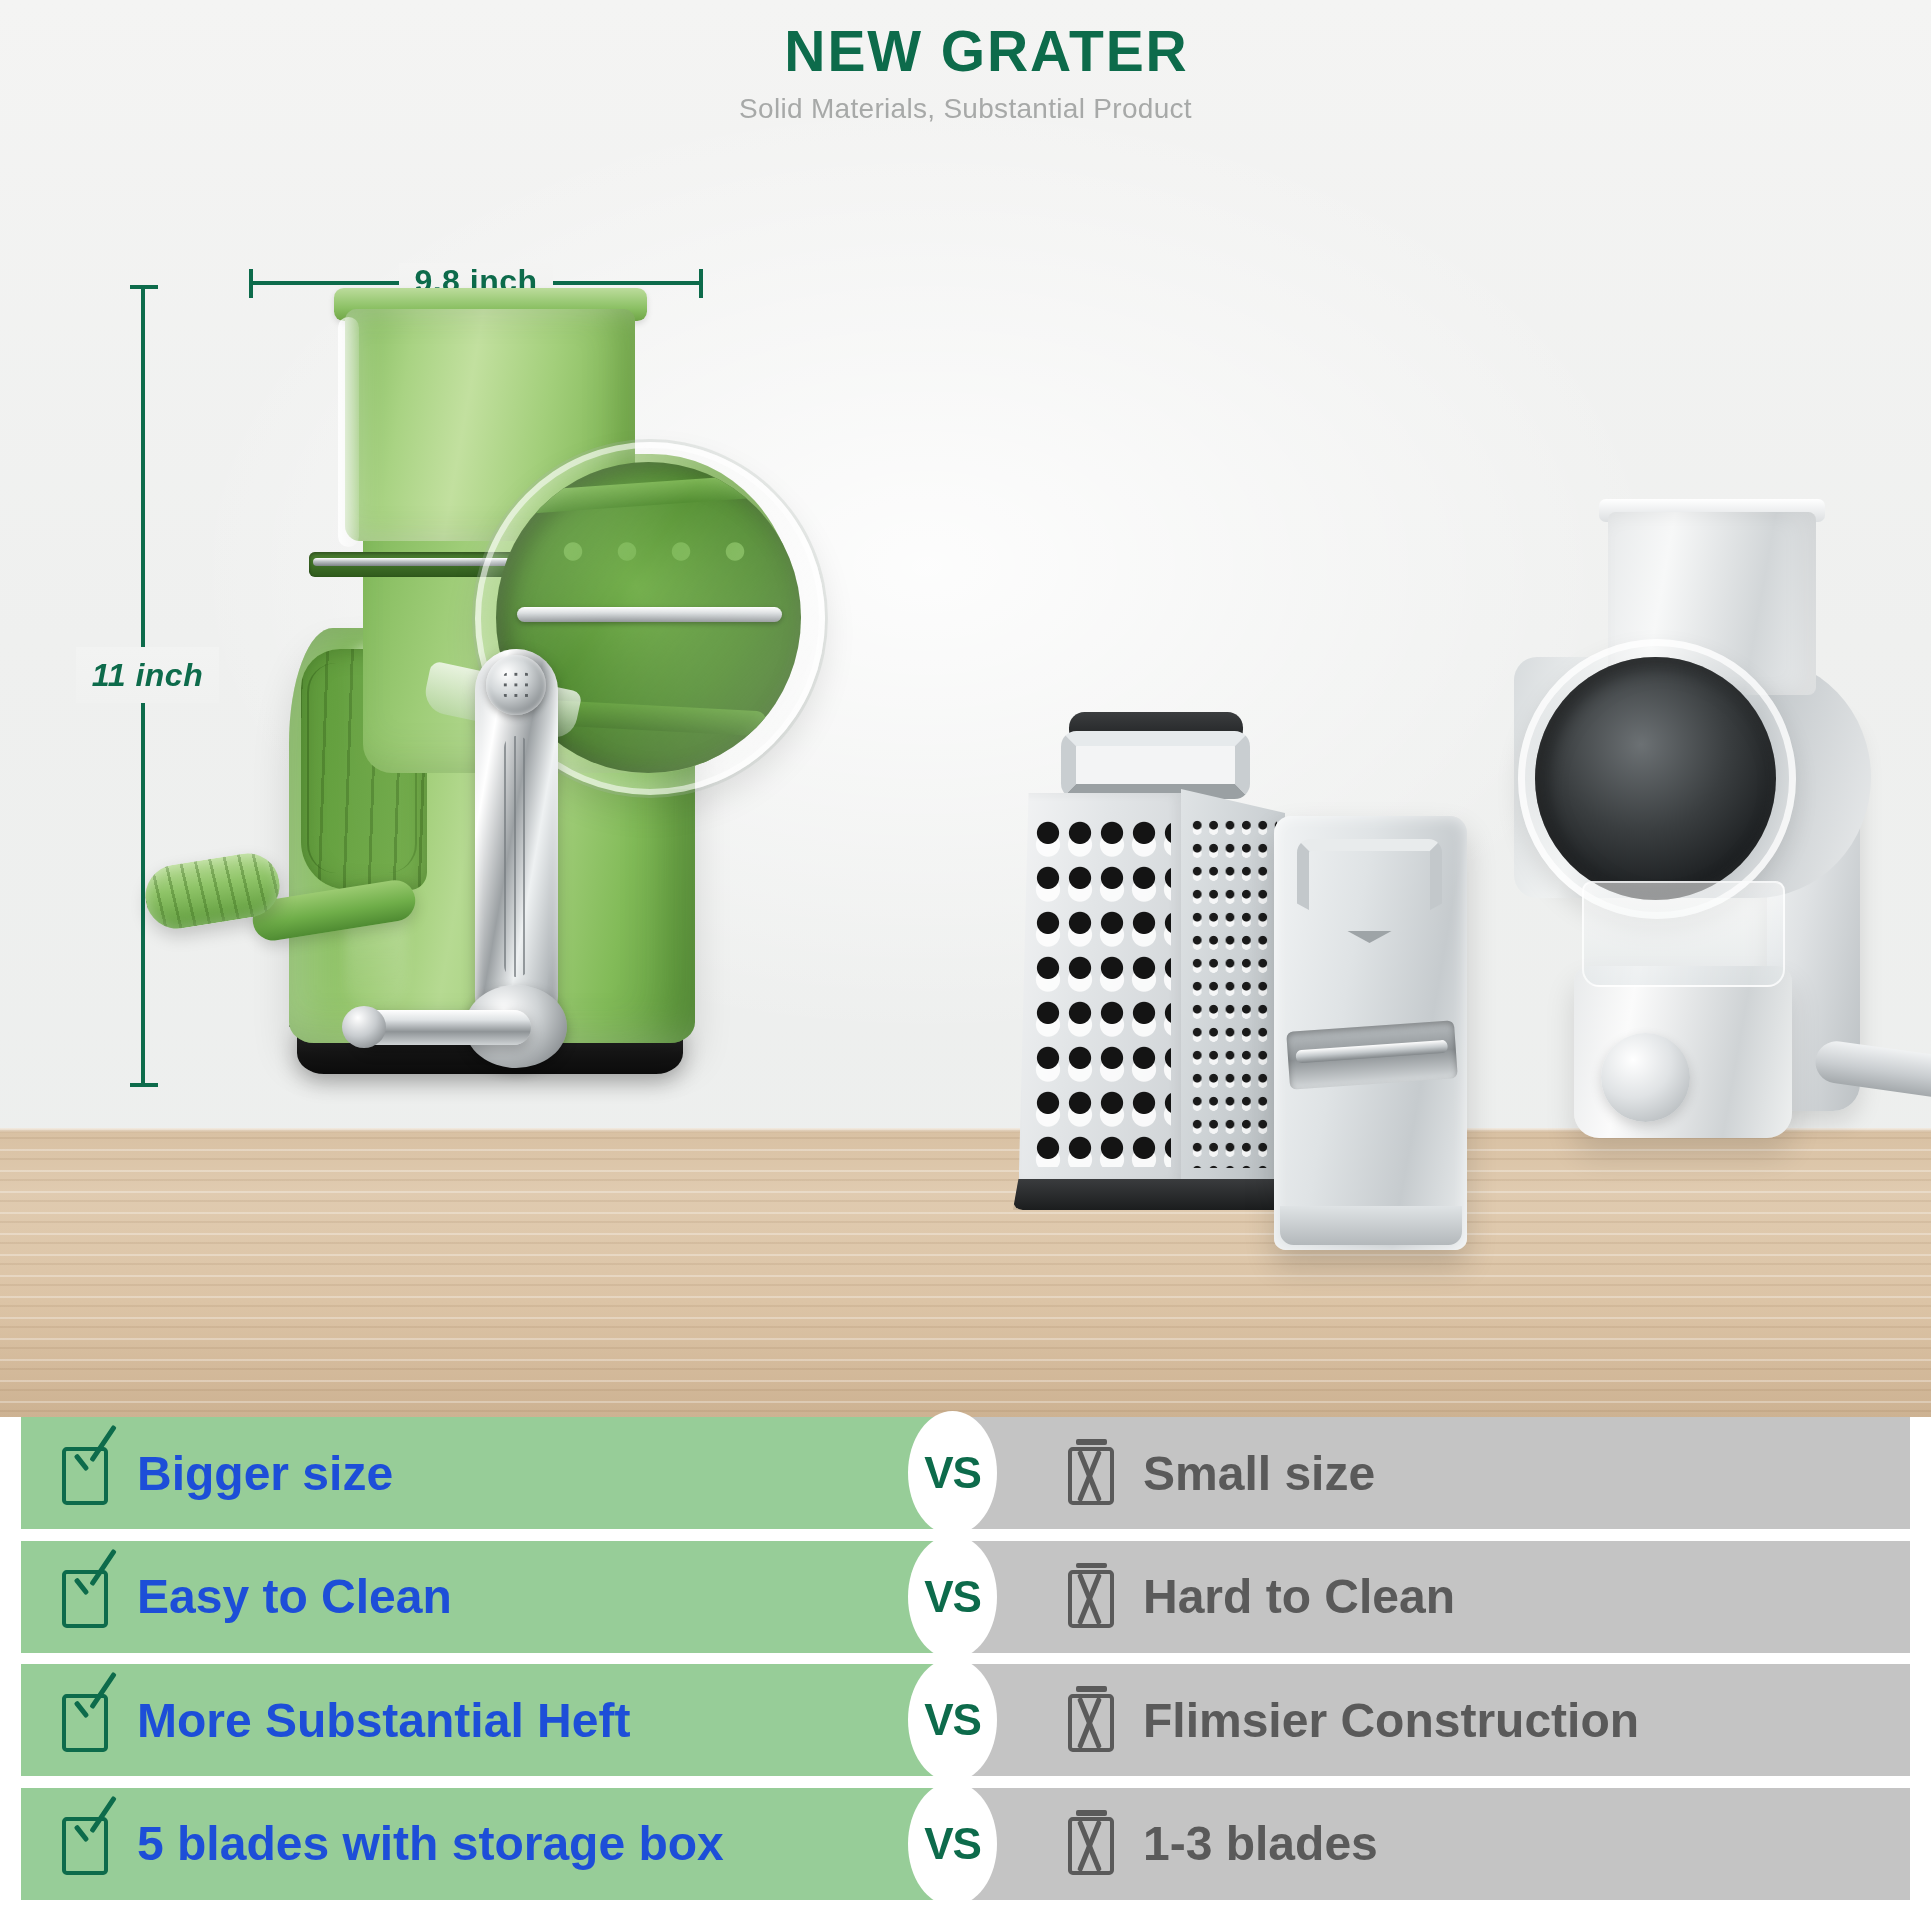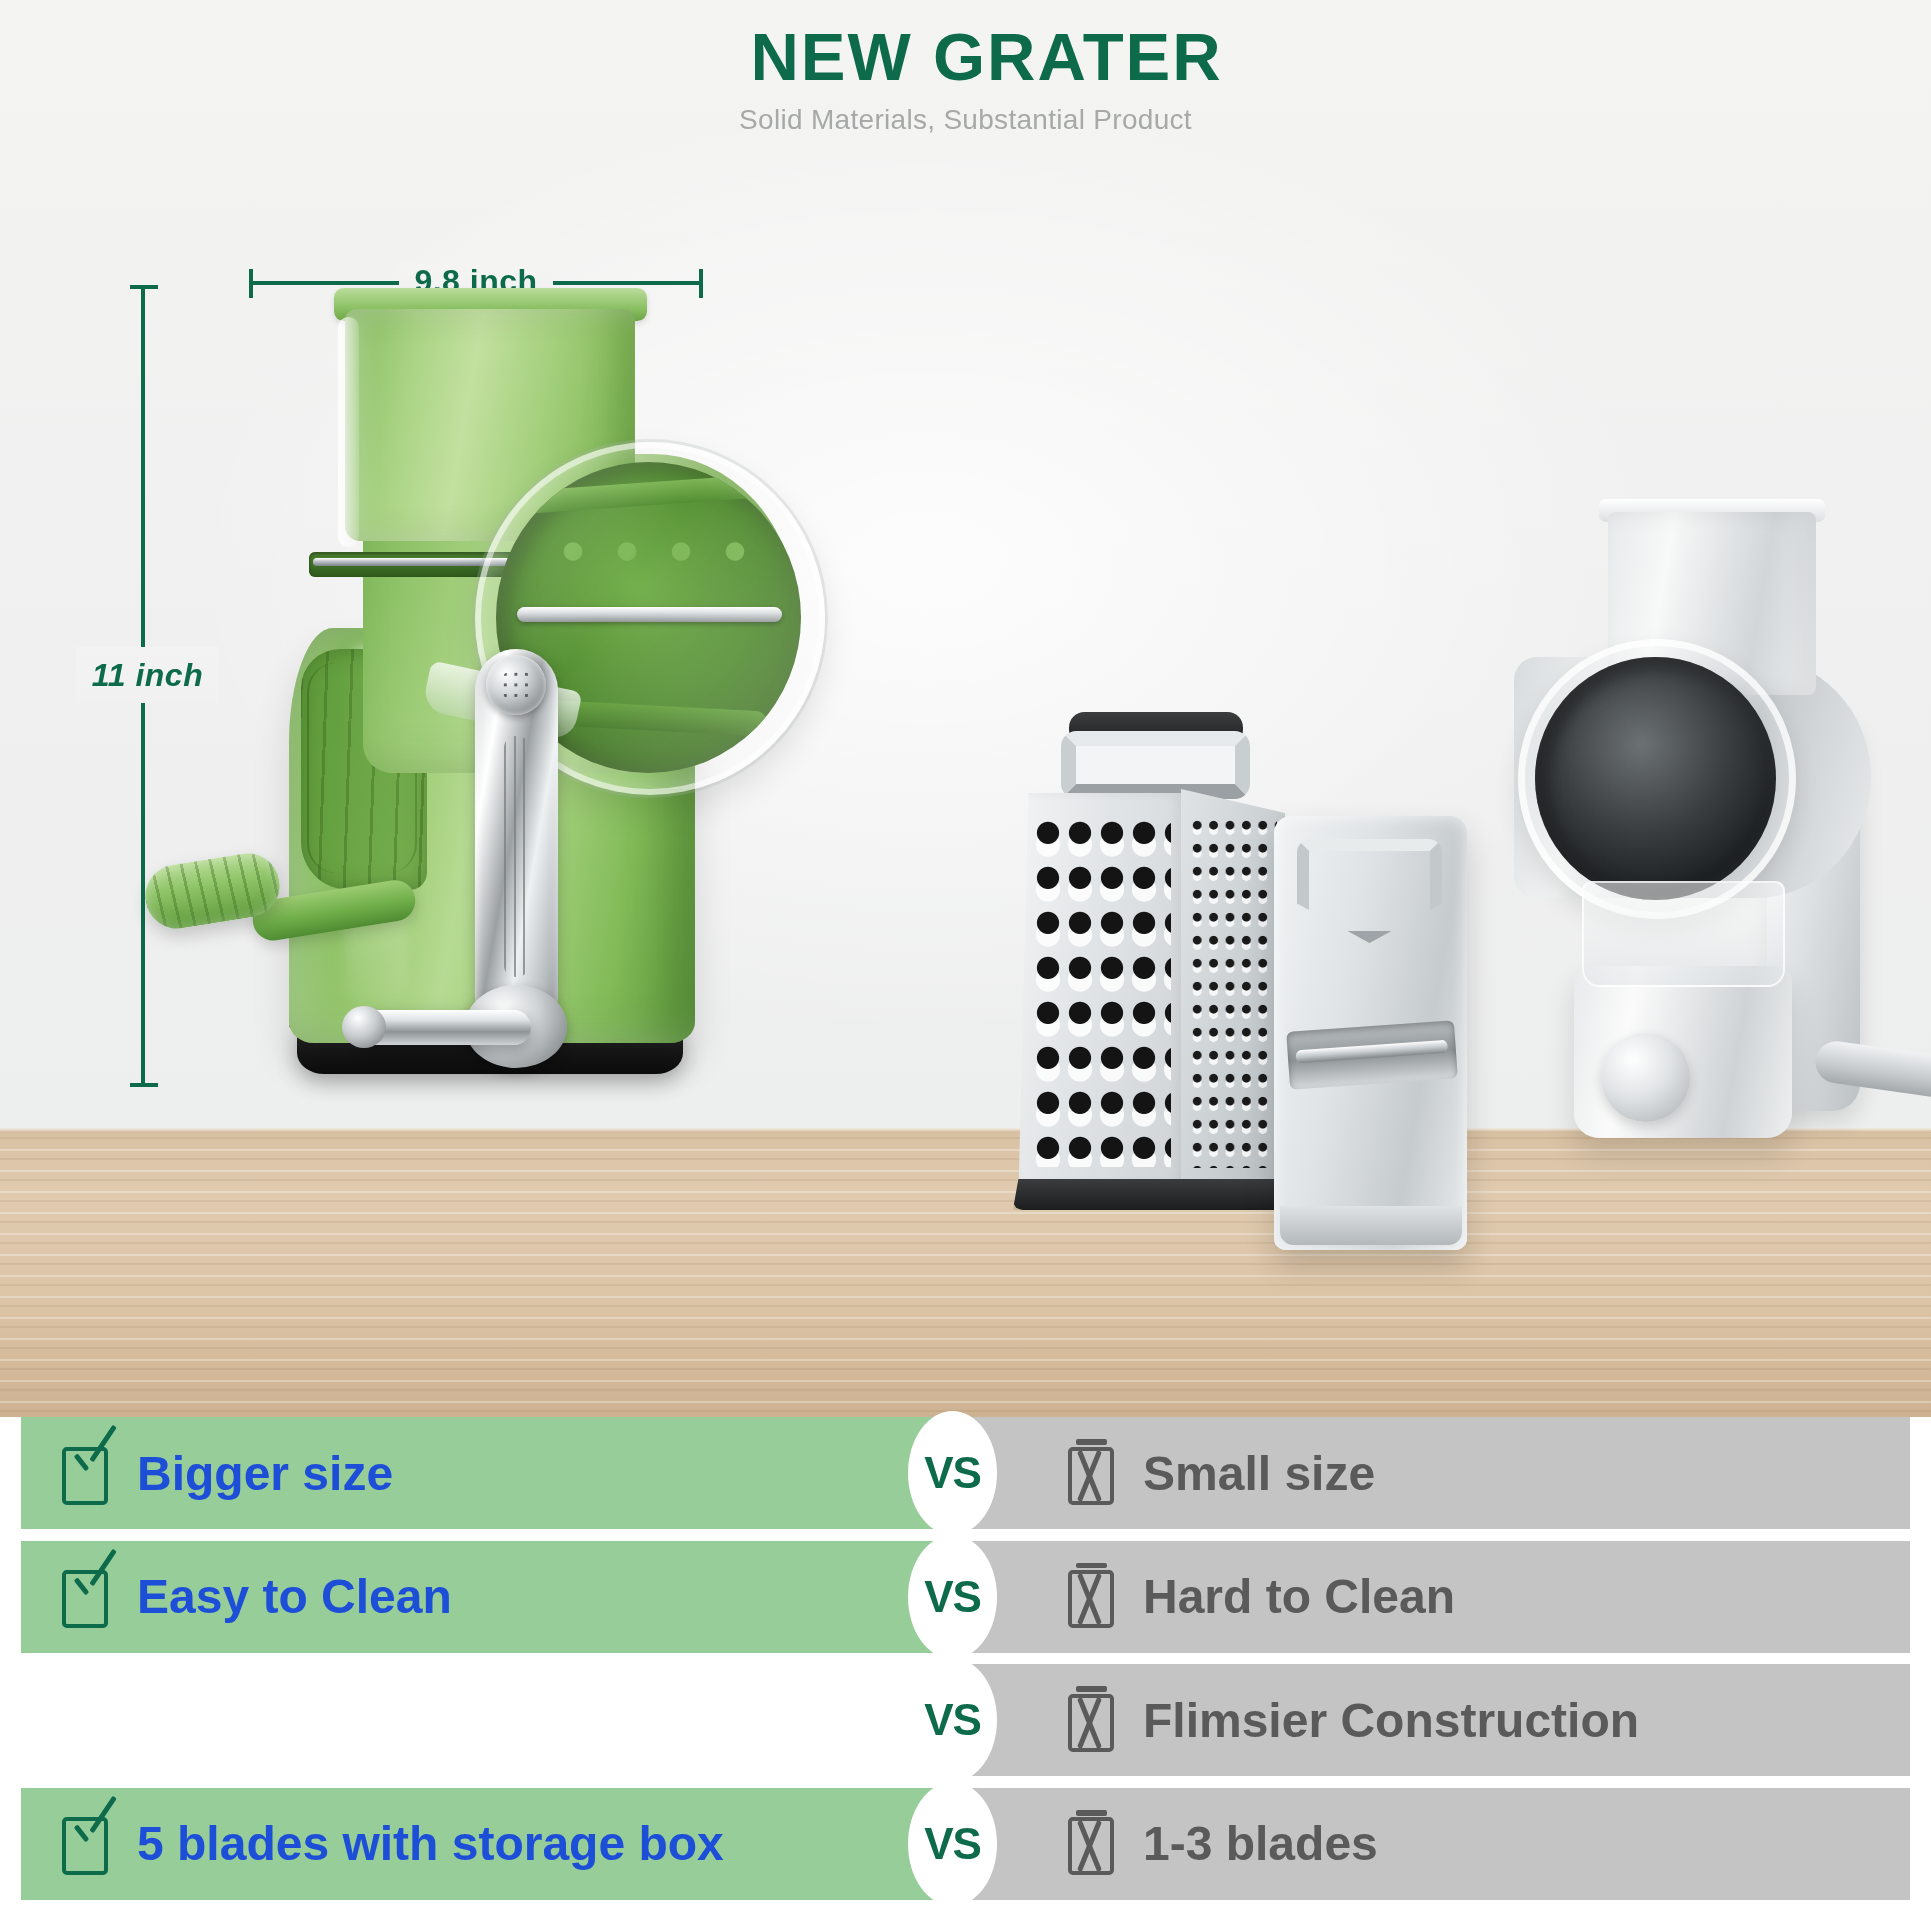--- a/index.html
+++ b/index.html
@@ -36,21 +36,21 @@
       linear-gradient(180deg,#d8c0a2 0%,#e0cbb0 22%,#dcc4a6 60%,#cdb292 100%);
   }
   #counter-edge {
     position:absolute; left:0; top:1128px; width:1931px; height:4.8px;
     background:linear-gradient(180deg,rgba(255,255,255,.55),rgba(190,160,125,.25));
   }
 
   
   #title-block { position:absolute; left:0; top:21px; width:1931px; text-align:center; }
   #main-title {
-    font-size:67px; font-weight:bold; letter-spacing:1.9px;
+    font-size:57px; font-weight:bold; letter-spacing:1.9px;
     color:#0d6b4b; line-height:1.06;margin-left:42px;
   }
   #sub-title {
     margin-top:11.6px; font-size:28px; font-weight:400; color:#a7a9a8; letter-spacing:0.3px;
   }
   #dim-width {
     position:absolute; left:249px; top:263px; width:454px; height:39px;
   }
   #dim-width .bar {
     position:absolute; top:18.3px; left:0; width:454px; height:3.9px; background:#0d6b4b;
@@ -570,20 +570,27 @@
         <div class="bx"></div>
           <div class="topbar"></div>
           <div class="x1"></div>
           <div class="x2"></div>
       </div>
       <div class="cmp-text-neg">Hard to Clean</div>
     </div>
   </div>
 
   <div class="cmp-row">
+    <div class="cmp-left">
+      <div class="ico-check">
+        <div class="bx"></div>
+          <div class="tick"></div>
+      </div>
+      <div class="cmp-text-pos">More Substantial Heft</div>
+    </div>
     <div class="cmp-vs">
       <span>VS</span>
     </div>
     <div class="cmp-right">
       <div class="ico-cross">
         <div class="bx"></div>
           <div class="topbar"></div>
           <div class="x1"></div>
           <div class="x2"></div>
       </div>

